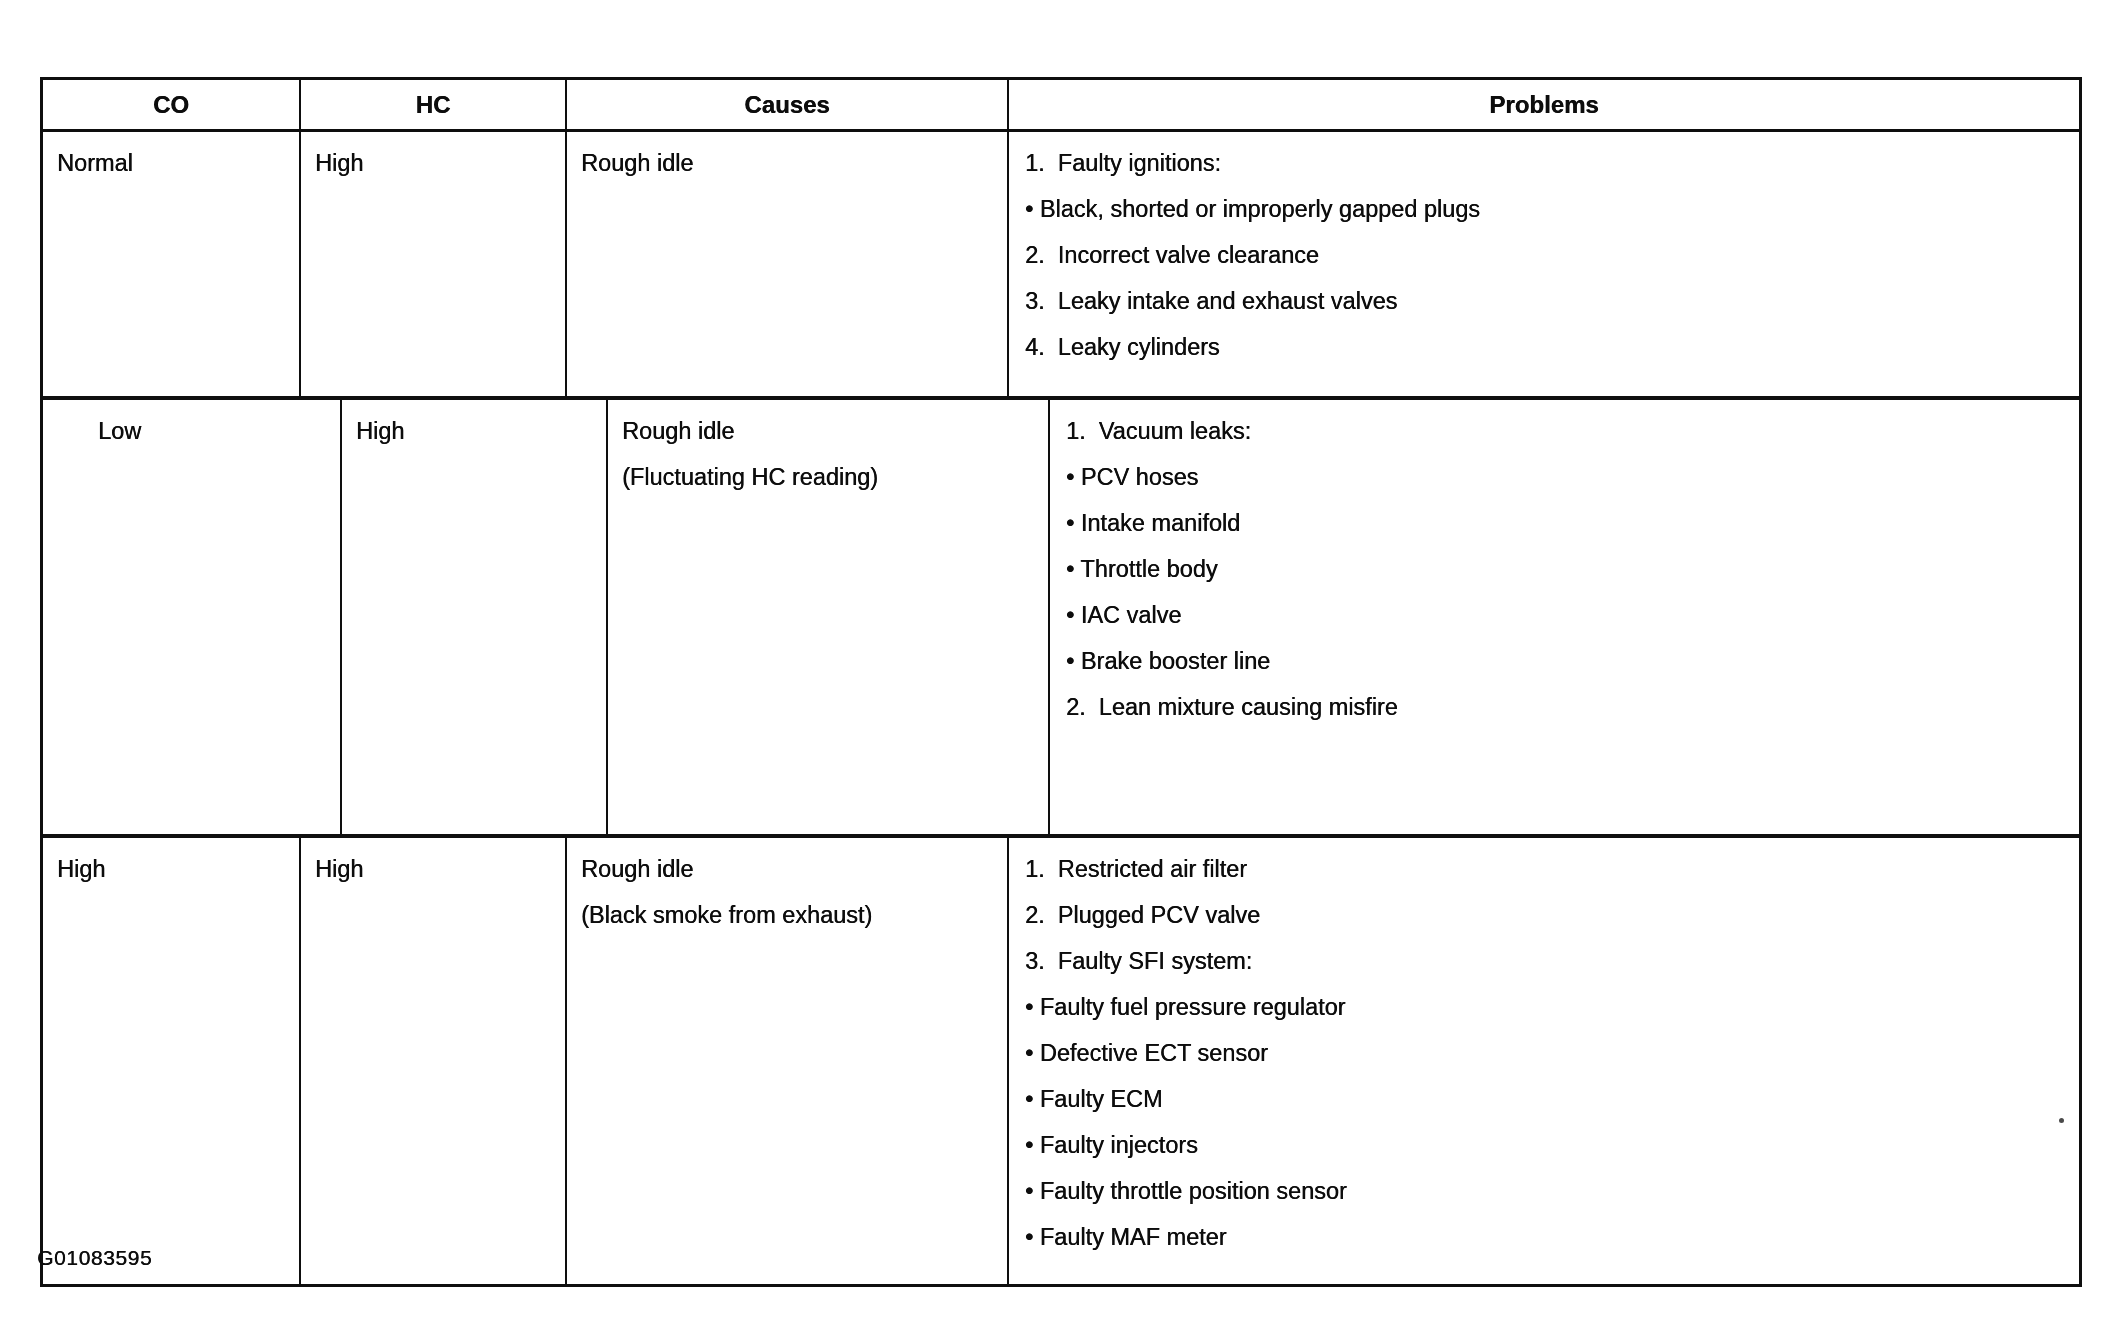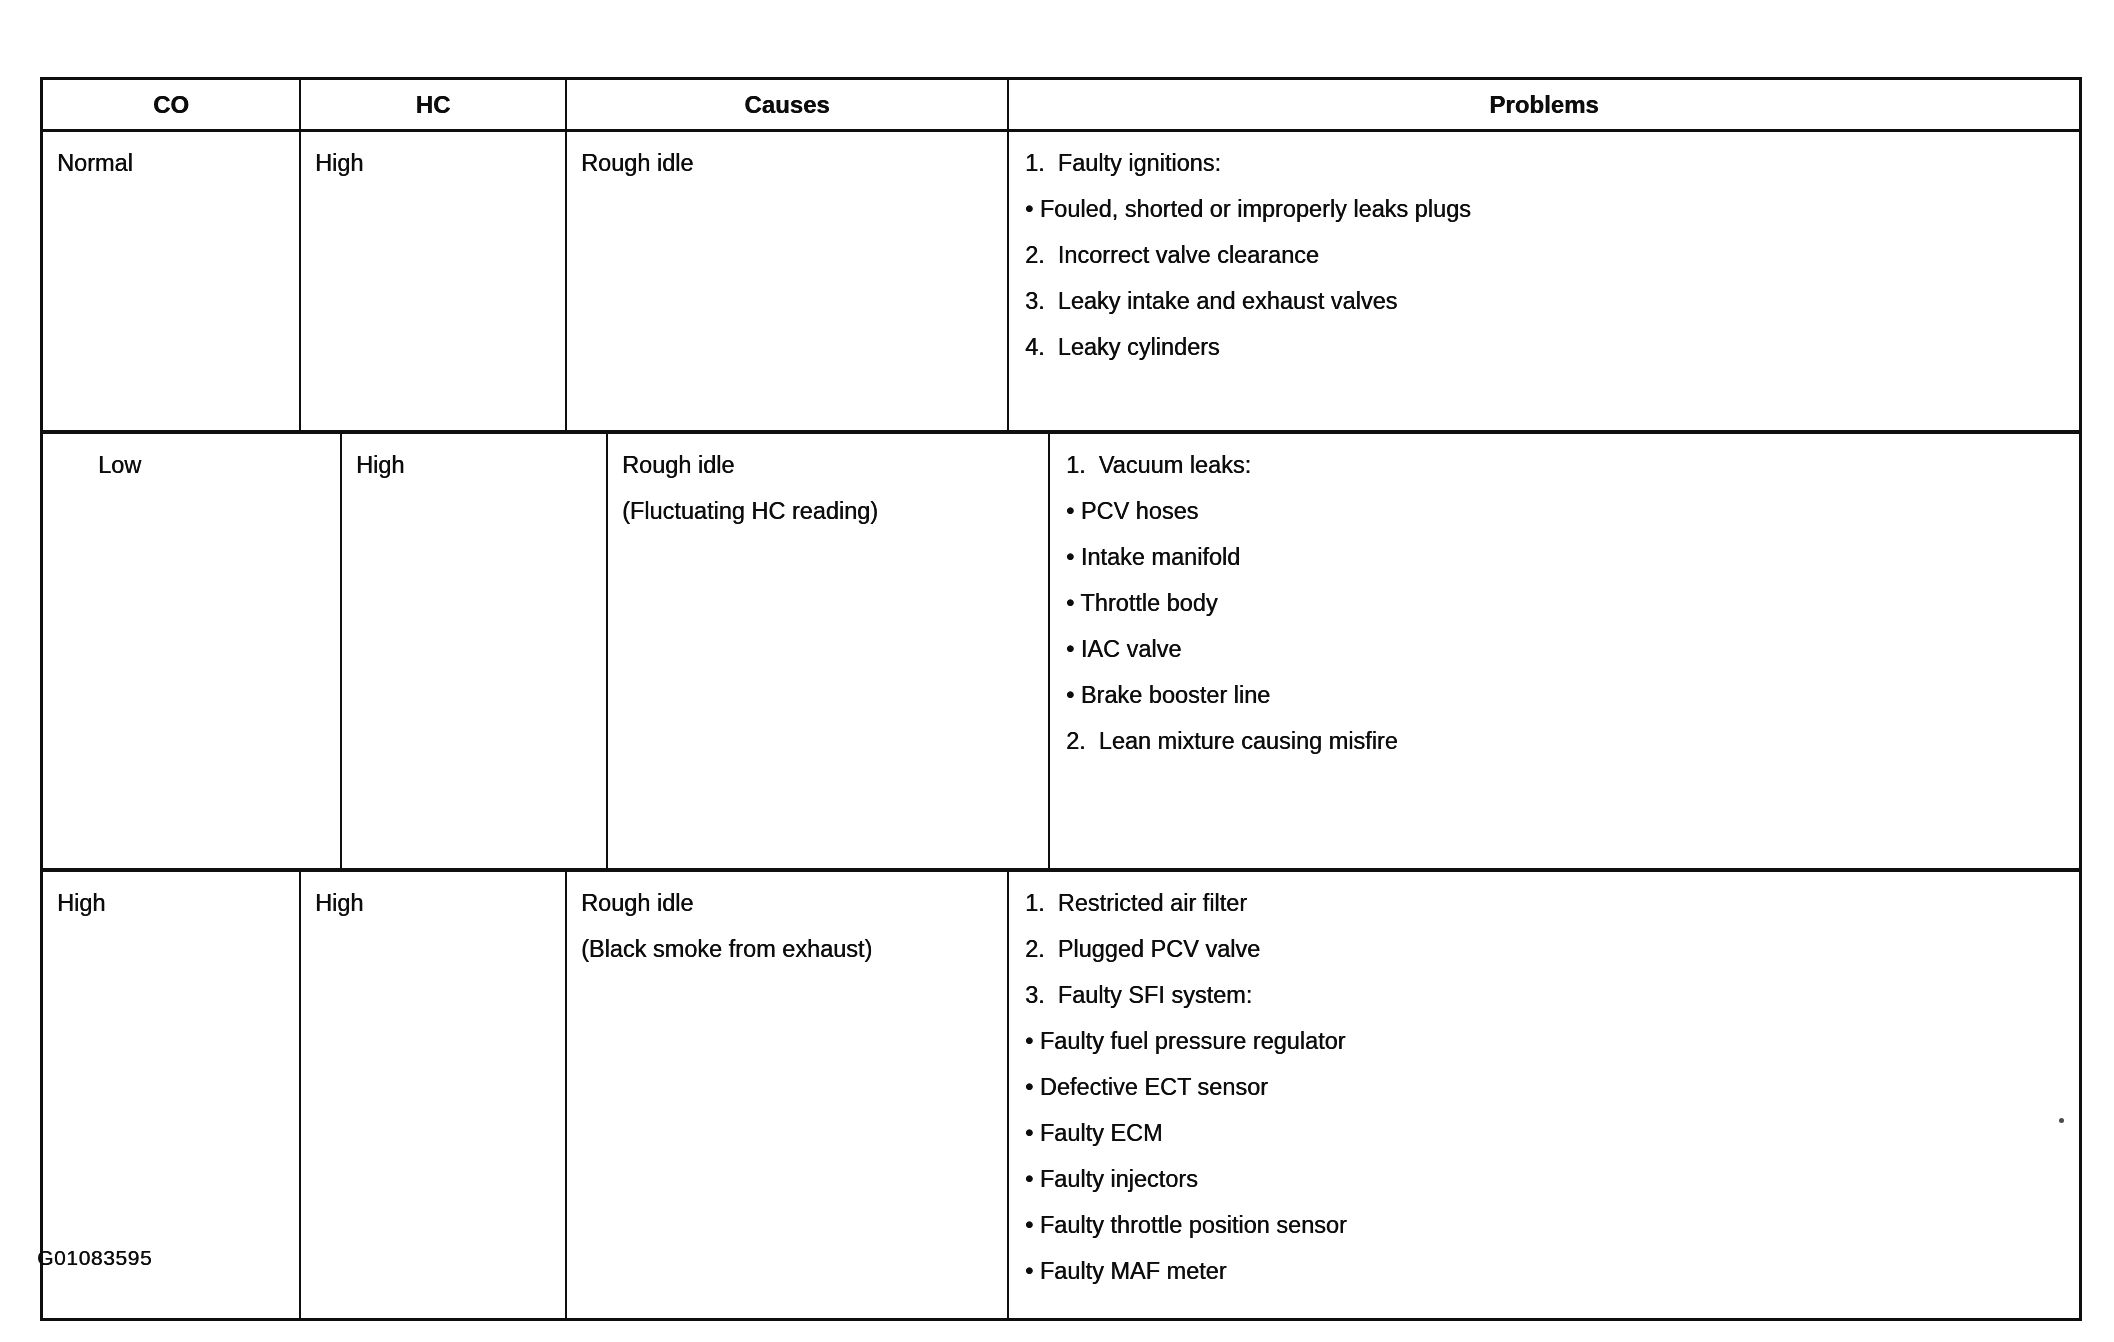--- a/index.html
+++ b/index.html
@@ -37,21 +37,21 @@
   }
 
   .thead {
     height: 52px;
     border-bottom: 3px solid #0e0e0e;
   }
 
   .body-row { border-bottom: 4px solid #101010; }
   .body-row:last-child { border-bottom: none; }
 
-  .body-row-1 { height: 302px; }
+  .body-row-1 { height: 268px; }
   .body-row-2 { height: 438px; padding-left: 41px; }
   .body-row-3 { height: 446px; }
 
   .cell {
     border-right: 2px solid #0e0e0e;
     padding: 8px 12px 0 14px;
     font-size: 23.5px;
     line-height: 46px;
     overflow: hidden;
   }
@@ -108,21 +108,21 @@
         <div class="line">Normal</div>
       </div>
       <div class="cell">
         <div class="line">High</div>
       </div>
       <div class="cell">
         <div class="line">Rough idle</div>
       </div>
       <div class="cell causes-cell">
         <div class="line">1.  Faulty ignitions:</div>
-        <div class="line">• Fouled, shorted or improperly leaks plugs</div>
+        <div class="line">• Black, shorted or improperly gapped plugs</div>
         <div class="line">2.  Incorrect valve clearance</div>
         <div class="line">3.  Leaky intake and exhaust valves</div>
         <div class="line">4.  Leaky cylinders</div>
       </div>
     </div>
 
     <div class="row body-row body-row-2">
       <div class="cell">
         <div class="line">Low</div>
       </div>

